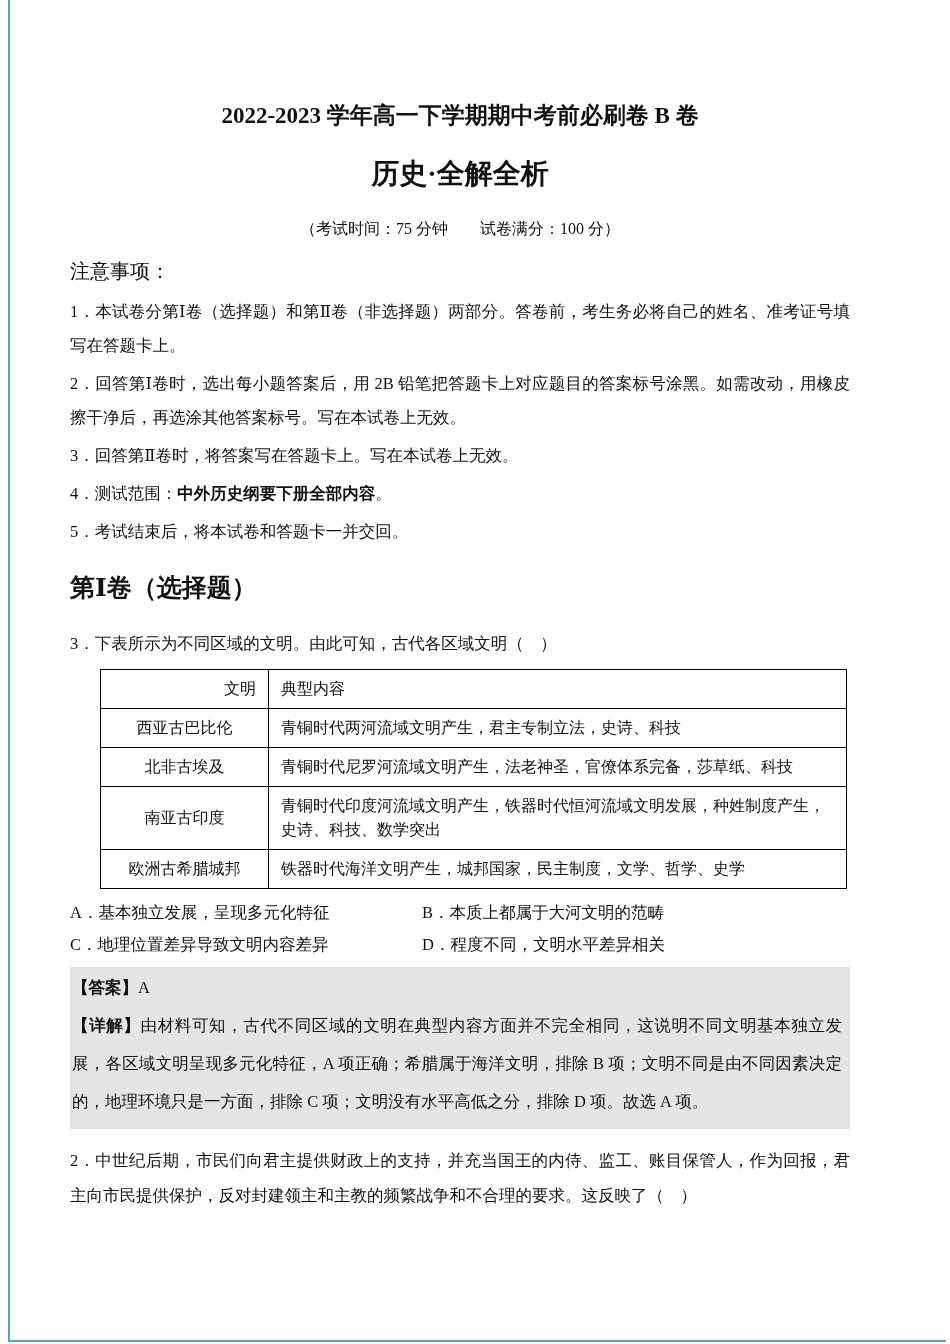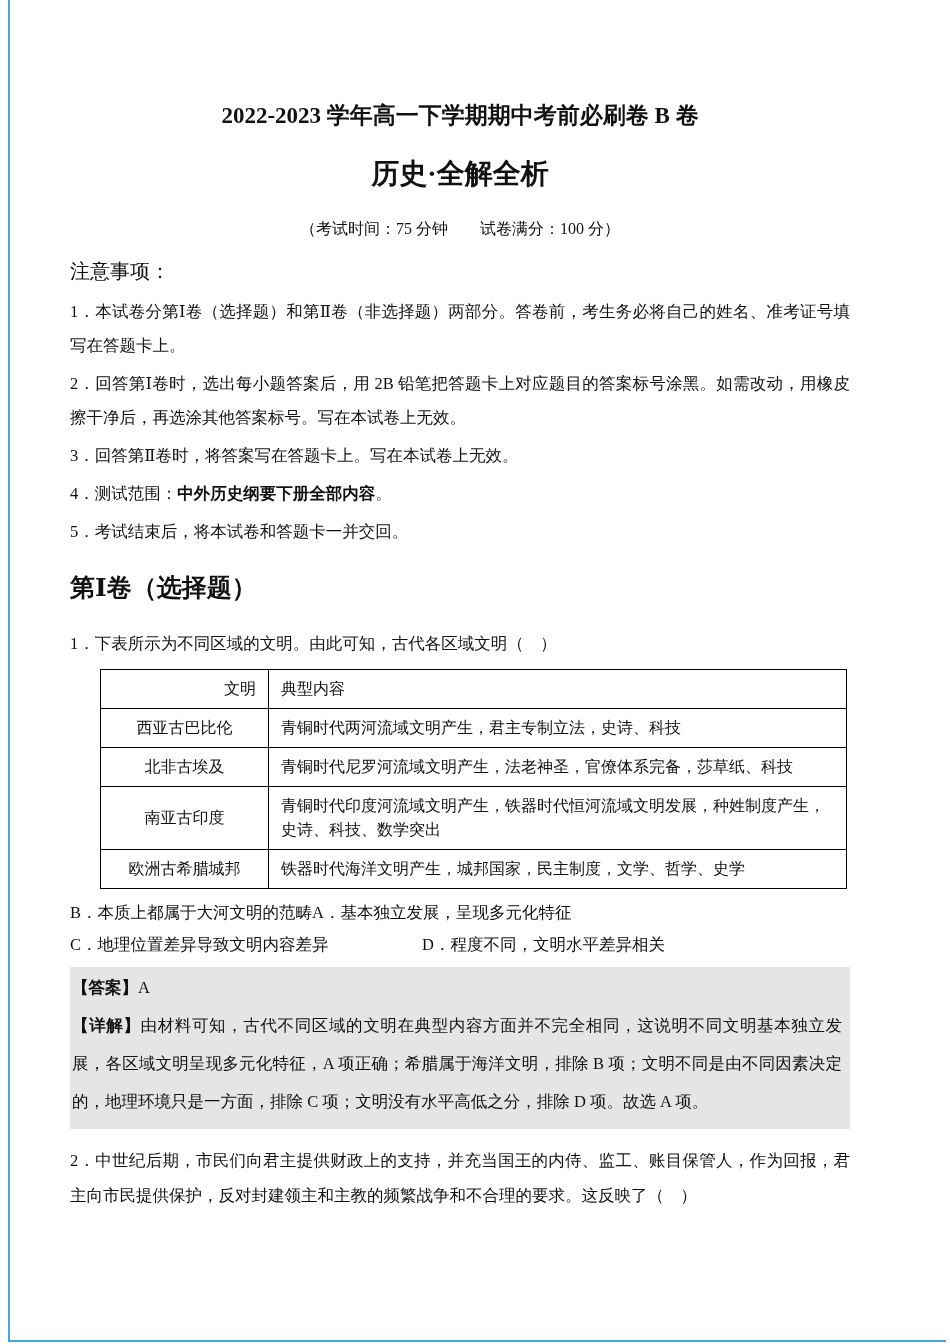--- a/index.html
+++ b/index.html
@@ -130,21 +130,21 @@
 
     <p class="notice-head">注意事项：</p>
     <p class="notice">1．本试卷分第Ⅰ卷（选择题）和第Ⅱ卷（非选择题）两部分。答卷前，考生务必将自己的姓名、准考证号填写在答题卡上。</p>
     <p class="notice">2．回答第Ⅰ卷时，选出每小题答案后，用 2B 铅笔把答题卡上对应题目的答案标号涂黑。如需改动，用橡皮擦干净后，再选涂其他答案标号。写在本试卷上无效。</p>
     <p class="notice">3．回答第Ⅱ卷时，将答案写在答题卡上。写在本试卷上无效。</p>
     <p class="notice"><span>4．测试范围：</span><b>中外历史纲要下册全部内容</b><span>。</span></p>
     <p class="notice">5．考试结束后，将本试卷和答题卡一并交回。</p>
 
     <h3 class="section-title">第Ⅰ卷（选择题）</h3>
 
-    <p class="q-stem">1．下表所示为不同区域的文明。由此可知，古代各区域文明（　）</p>
+    <p class="q-stem">3．下表所示为不同区域的文明。由此可知，古代各区域文明（　）</p>
 
     <table class="q-table">
       <tbody>
         <tr class="head">
           <td class="c1">文明</td>
           <td>典型内容</td>
         </tr>
         <tr>
           <td class="c1">西亚古巴比伦</td>
           <td>青铜时代两河流域文明产生，君主专制立法，史诗、科技</td>
@@ -159,22 +159,22 @@
         </tr>
         <tr>
           <td class="c1">欧洲古希腊城邦</td>
           <td>铁器时代海洋文明产生，城邦国家，民主制度，文学、哲学、史学</td>
         </tr>
       </tbody>
     </table>
 
     <div class="options">
       <div class="opt-row">
+        <span class="opt opt-a">A．基本独立发展，呈现多元化特征</span>
         <span class="opt">B．本质上都属于大河文明的范畴</span>
-        <span class="opt opt-a">A．基本独立发展，呈现多元化特征</span>
       </div>
       <div class="opt-row">
         <span class="opt opt-a">C．地理位置差异导致文明内容差异</span>
         <span class="opt">D．程度不同，文明水平差异相关</span>
       </div>
     </div>
 
     <div class="answer-block">
       <p class="ans-line"><b class="lbl">【答案】</b><span>A</span></p>
       <p class="expl"><b class="lbl">【详解】</b><span>由材料可知，古代不同区域的文明在典型内容方面并不完全相同，这说明不同文明基本独立发展，各区域文明呈现多元化特征，A 项正确；希腊属于海洋文明，排除 B 项；文明不同是由不同因素决定的，地理环境只是一方面，排除 C 项；文明没有水平高低之分，排除 D 项。故选 A 项。</span></p>

